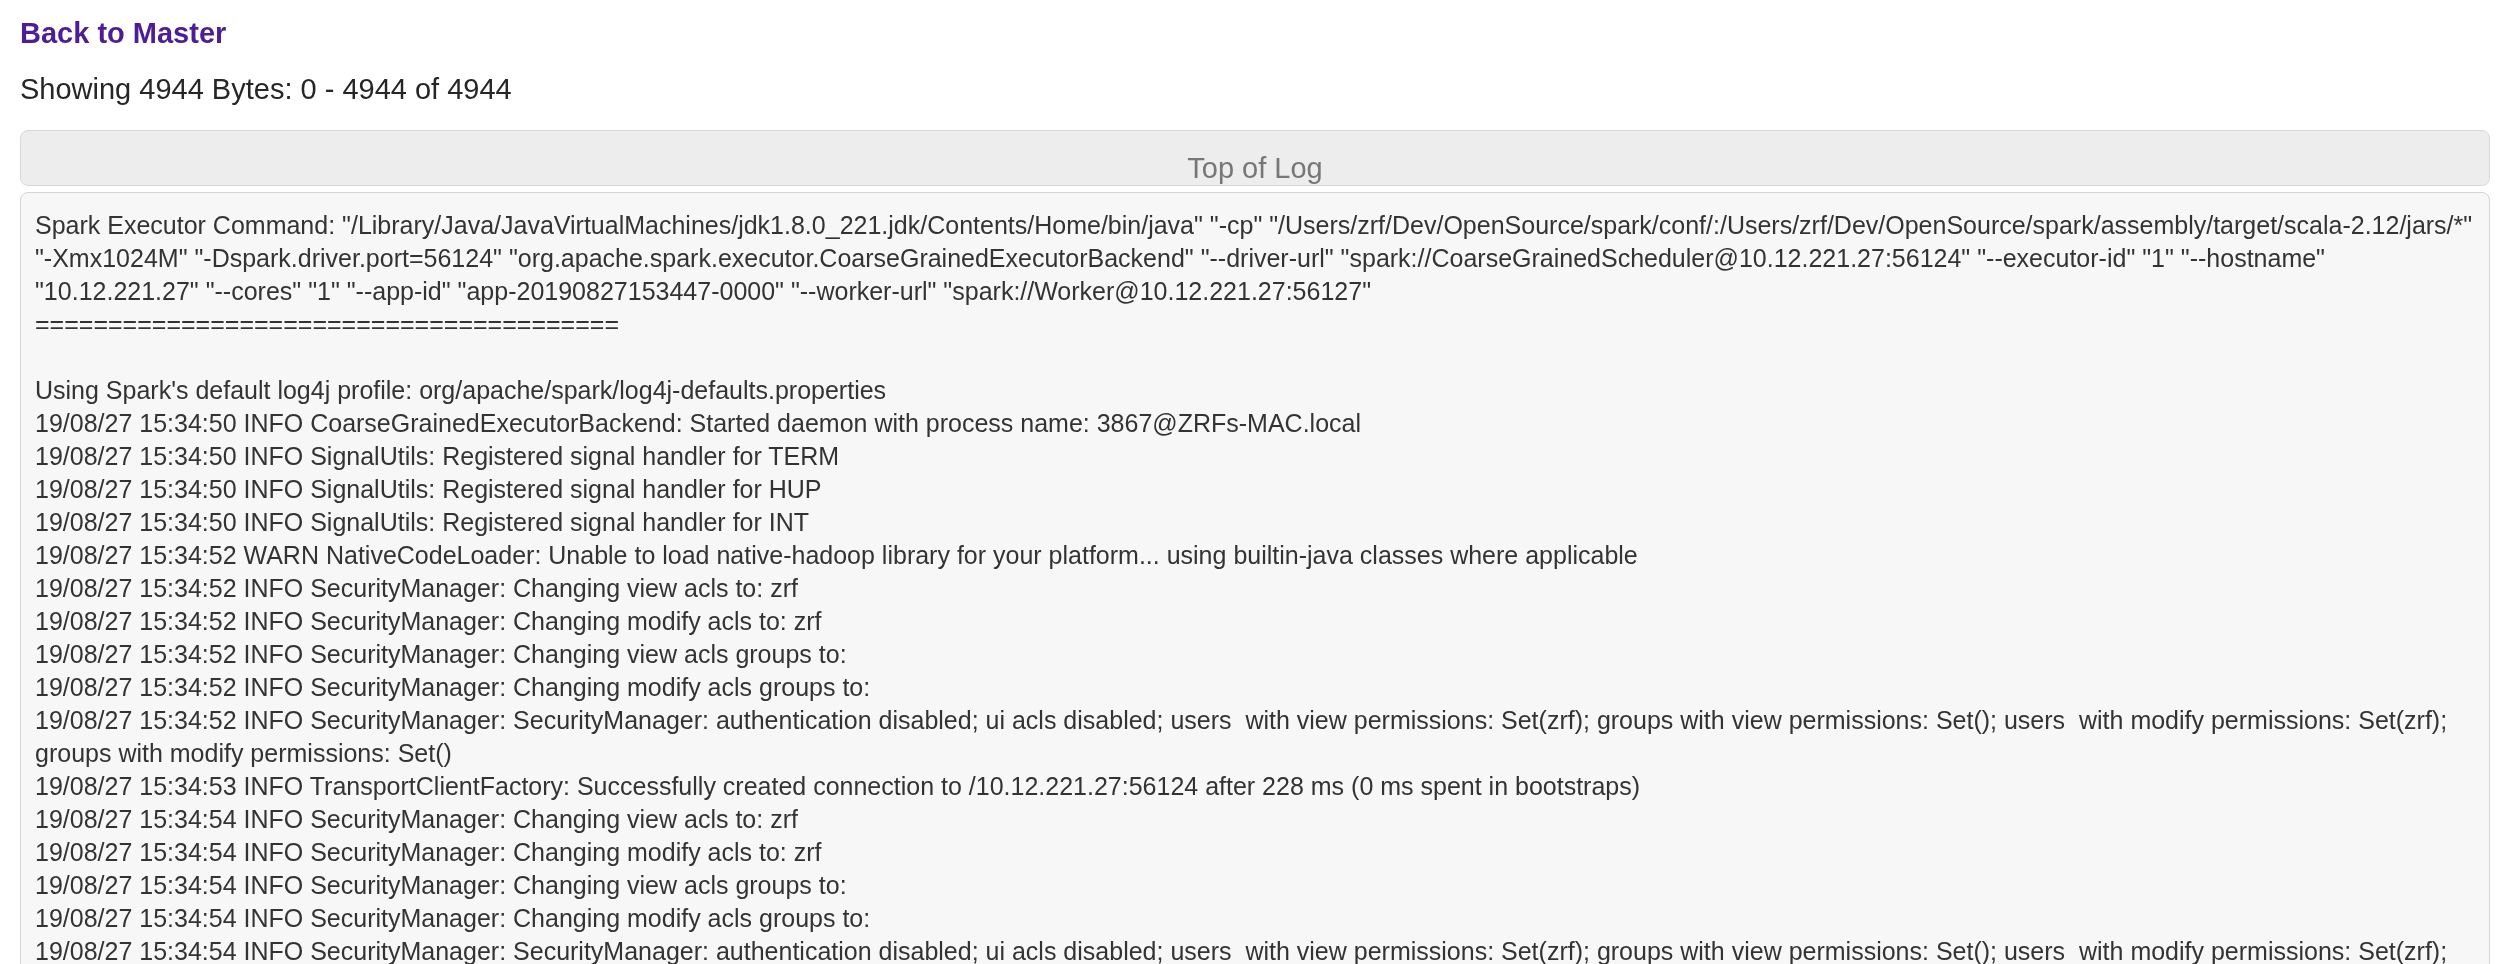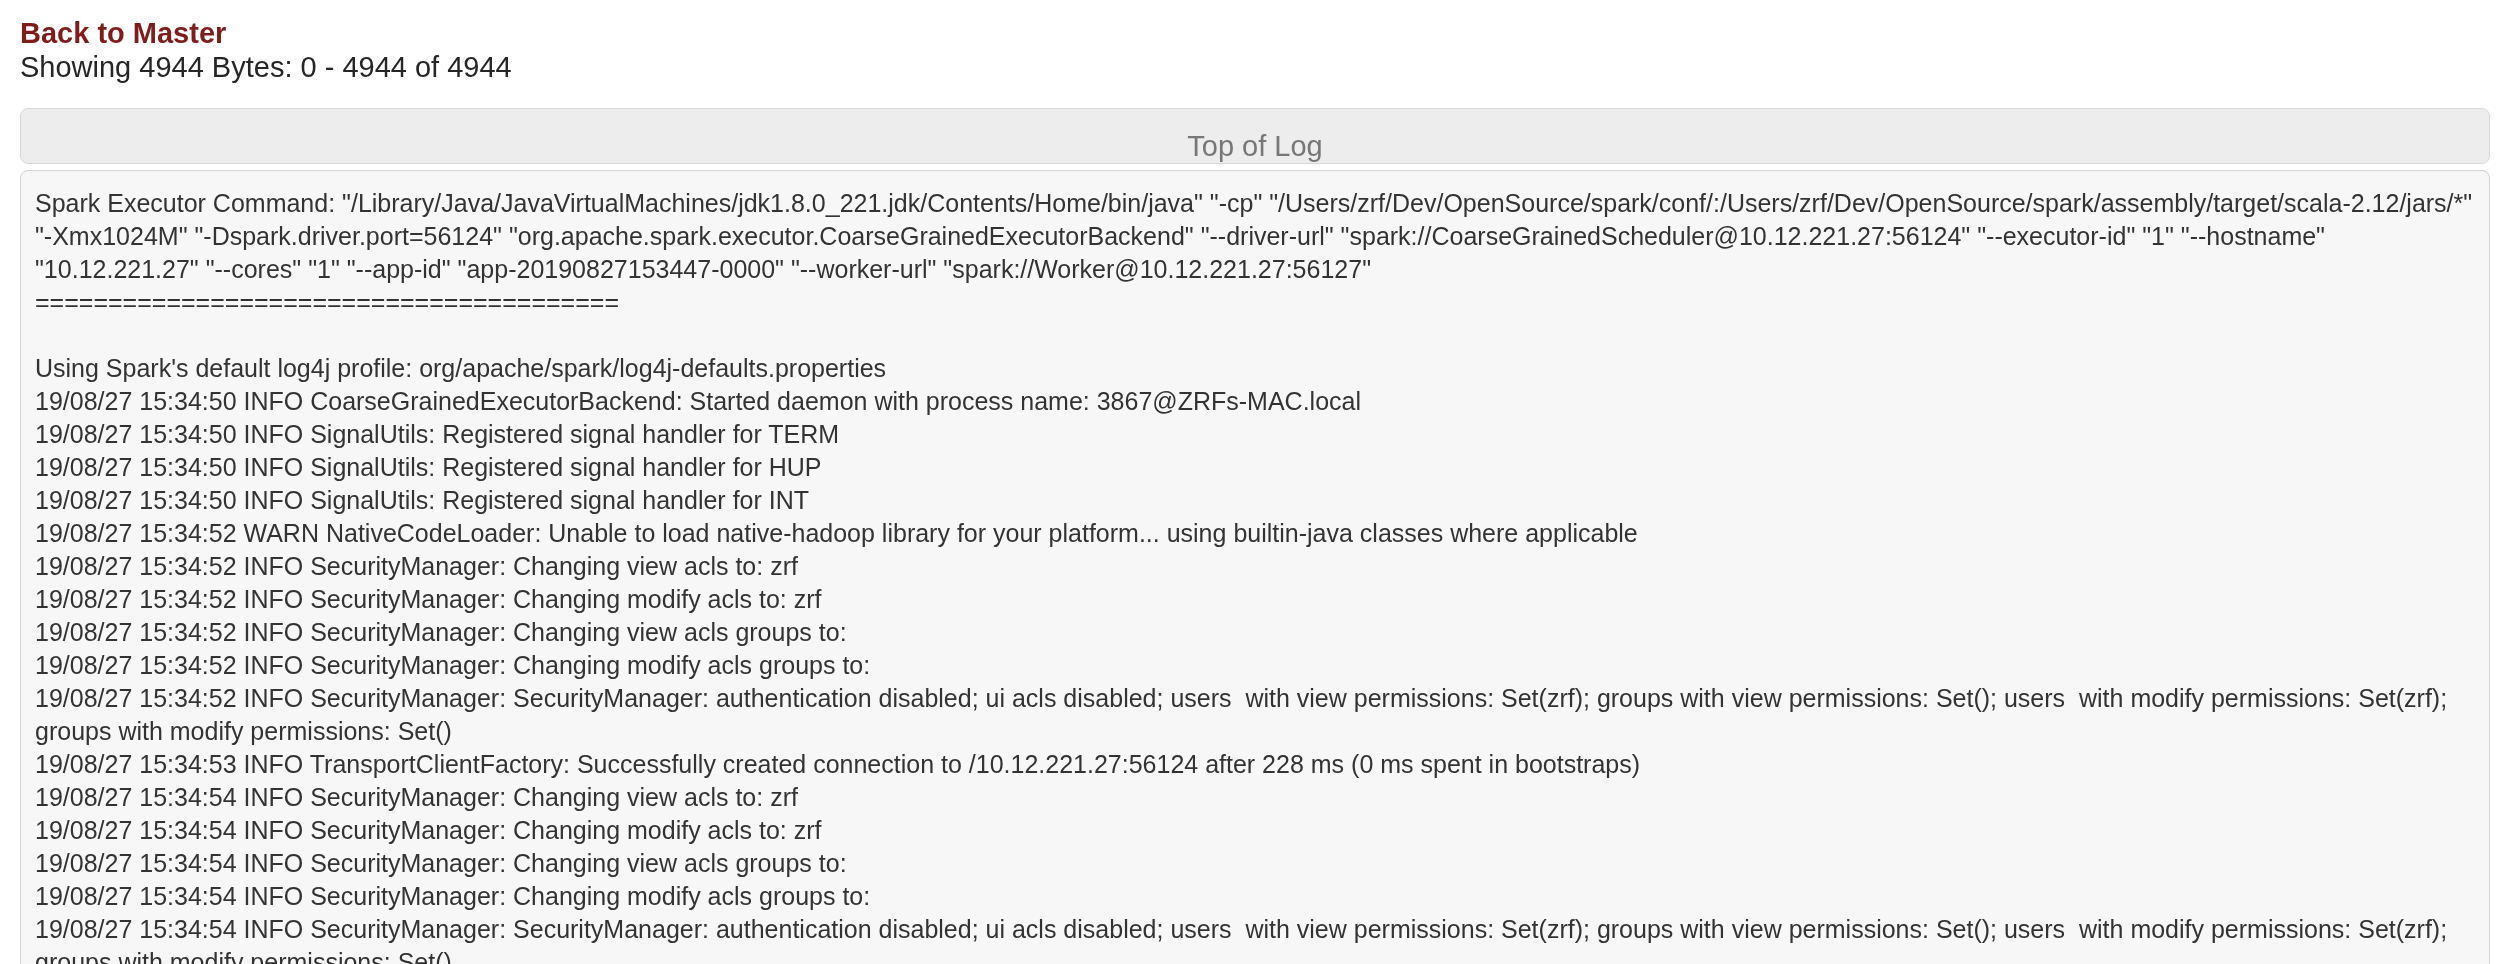--- a/index.html
+++ b/index.html
@@ -12,31 +12,32 @@
     width: 2510px;
     height: 964px;
     overflow: hidden;
     position: relative;
   }
   .page {
     padding: 12px 20px 0 20px;
   }
   .back-link {
     display: inline-block;
-    color: #7f1d1d;
+    color: #4c1d95;
     font-size: 29px;
     font-weight: bold;
     text-decoration: none;
     margin-top: 4px;
     line-height: 34px;
   }
   .byte-range {
     color: #262626;
     font-size: 29px;
     line-height: 34px;
+    margin-top: 22px;
   }
   .log-header {
     margin-top: 24px;
     height: 54px;
     background: #ededed;
     border: 1px solid #d9d9d9;
     border-radius: 8px;
     display: flex;
     align-items: flex-end;
     justify-content: center;

